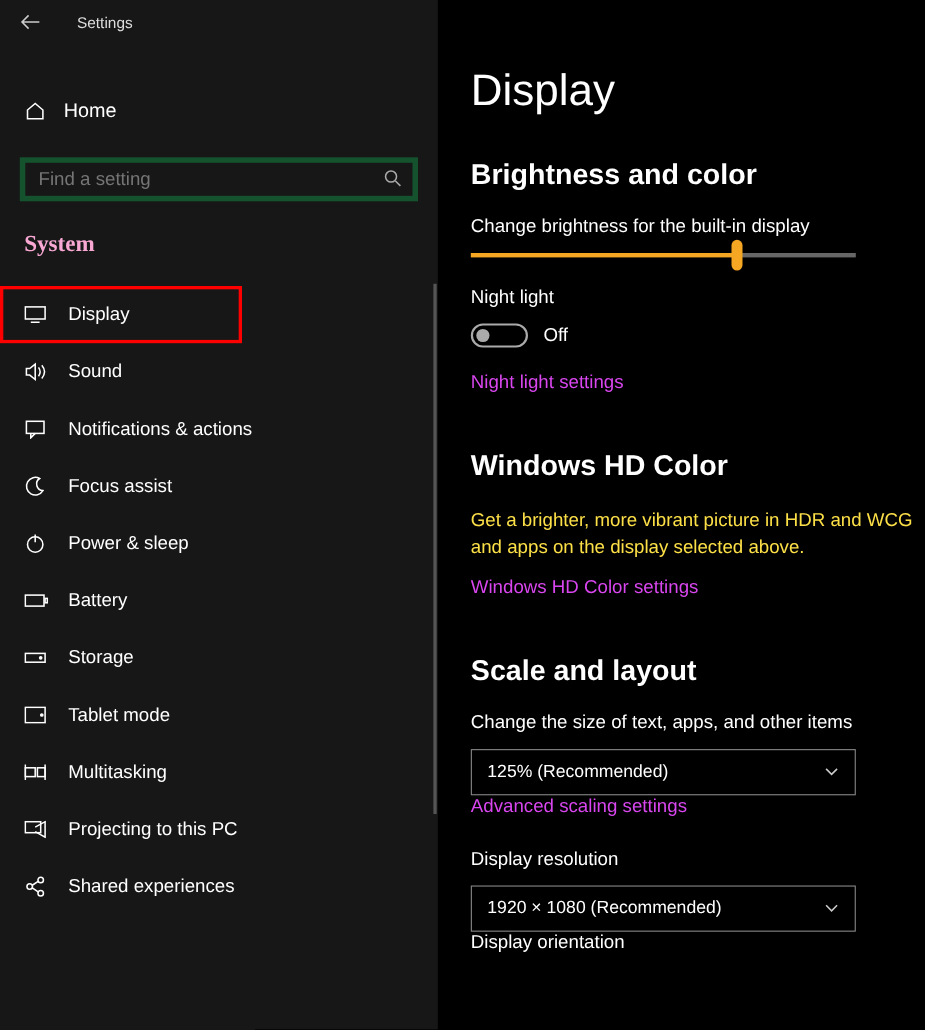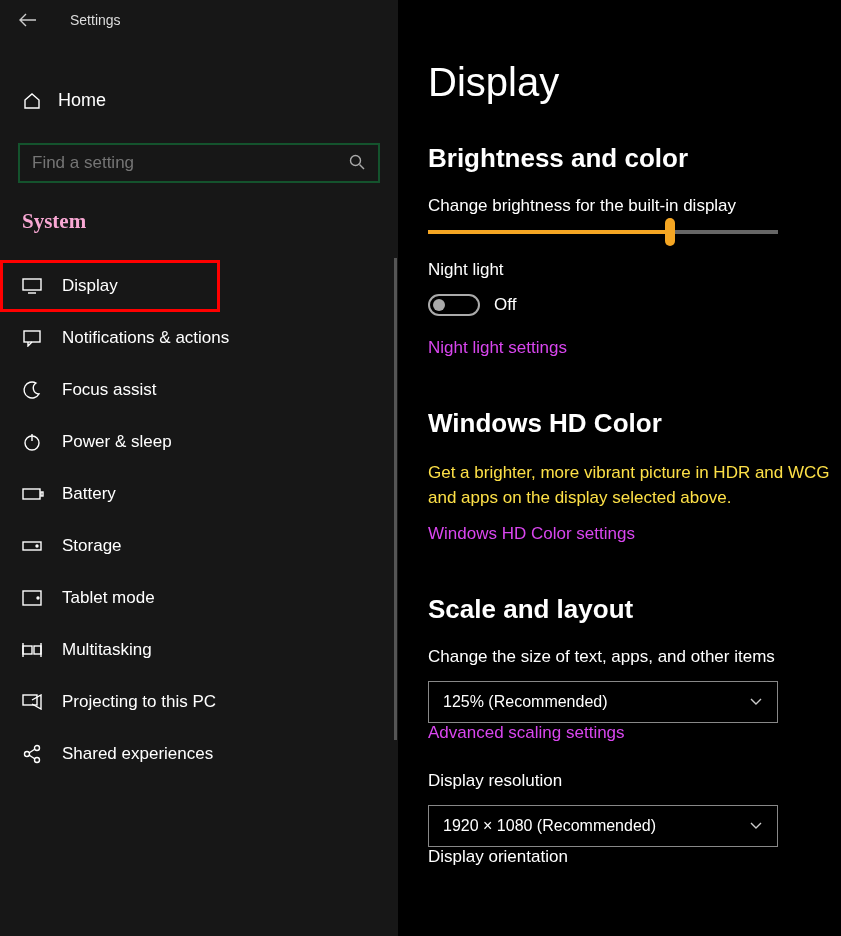--- a/index.html
+++ b/index.html
@@ -35,21 +35,21 @@
     margin-top: 36px;
     cursor: pointer;
   }
   .home-row .icon { width: 22px; display: inline-block; }
   .home-row span.label { font-size: 18px; margin-left: 14px; }
   .search-wrap { padding: 0 18px; margin-top: 18px; }
   .search {
     width: 100%;
     height: 40px;
     background: #171717;
-    border: 2px solid #14532d;
+    border: 5px solid #14532d;
     color: #aaa;
     font-size: 17px;
     padding: 0 40px 0 12px;
     outline: none;
   }
   .search-box { position: relative; }
   .search-icon { position: absolute; right: 14px; top: 10px; color: #aaa; }
   .section-label {
     padding: 26px 22px 10px 22px;
     font-size: 21px;
@@ -190,20 +190,30 @@
           <svg width="20" height="16" viewBox="0 0 20 16" fill="none" stroke="#fff" stroke-width="1.4">
             <rect x="1" y="1" width="18" height="11"></rect>
             <path d="M6 15 H14"></path>
           </svg>
         </span>
       <span class="label">Display</span>
     </div>
     <div class="nav-item">
       <span class="icon">
           <svg width="20" height="18" viewBox="0 0 20 18" fill="none" stroke="#fff" stroke-width="1.4">
+            <path d="M2 6 H5 L10 2 V16 L5 12 H2 Z"></path>
+            <path d="M13 5 Q16 9 13 13"></path>
+            <path d="M16 3 Q21 9 16 15"></path>
+          </svg>
+        </span>
+      <span class="label">Sound</span>
+    </div>
+    <div class="nav-item">
+      <span class="icon">
+          <svg width="20" height="18" viewBox="0 0 20 18" fill="none" stroke="#fff" stroke-width="1.4">
             <rect x="2" y="2" width="16" height="11"></rect>
             <path d="M6 13 L6 17 L10 13"></path>
           </svg>
         </span>
       <span class="label">Notifications &amp; actions</span>
     </div>
     <div class="nav-item">
       <span class="icon">
           <svg width="20" height="20" viewBox="0 0 20 20" fill="none" stroke="#fff" stroke-width="1.4">
             <path d="M14 3 A8 8 0 1 0 17 14 A6 6 0 0 1 14 3 Z"></path>

